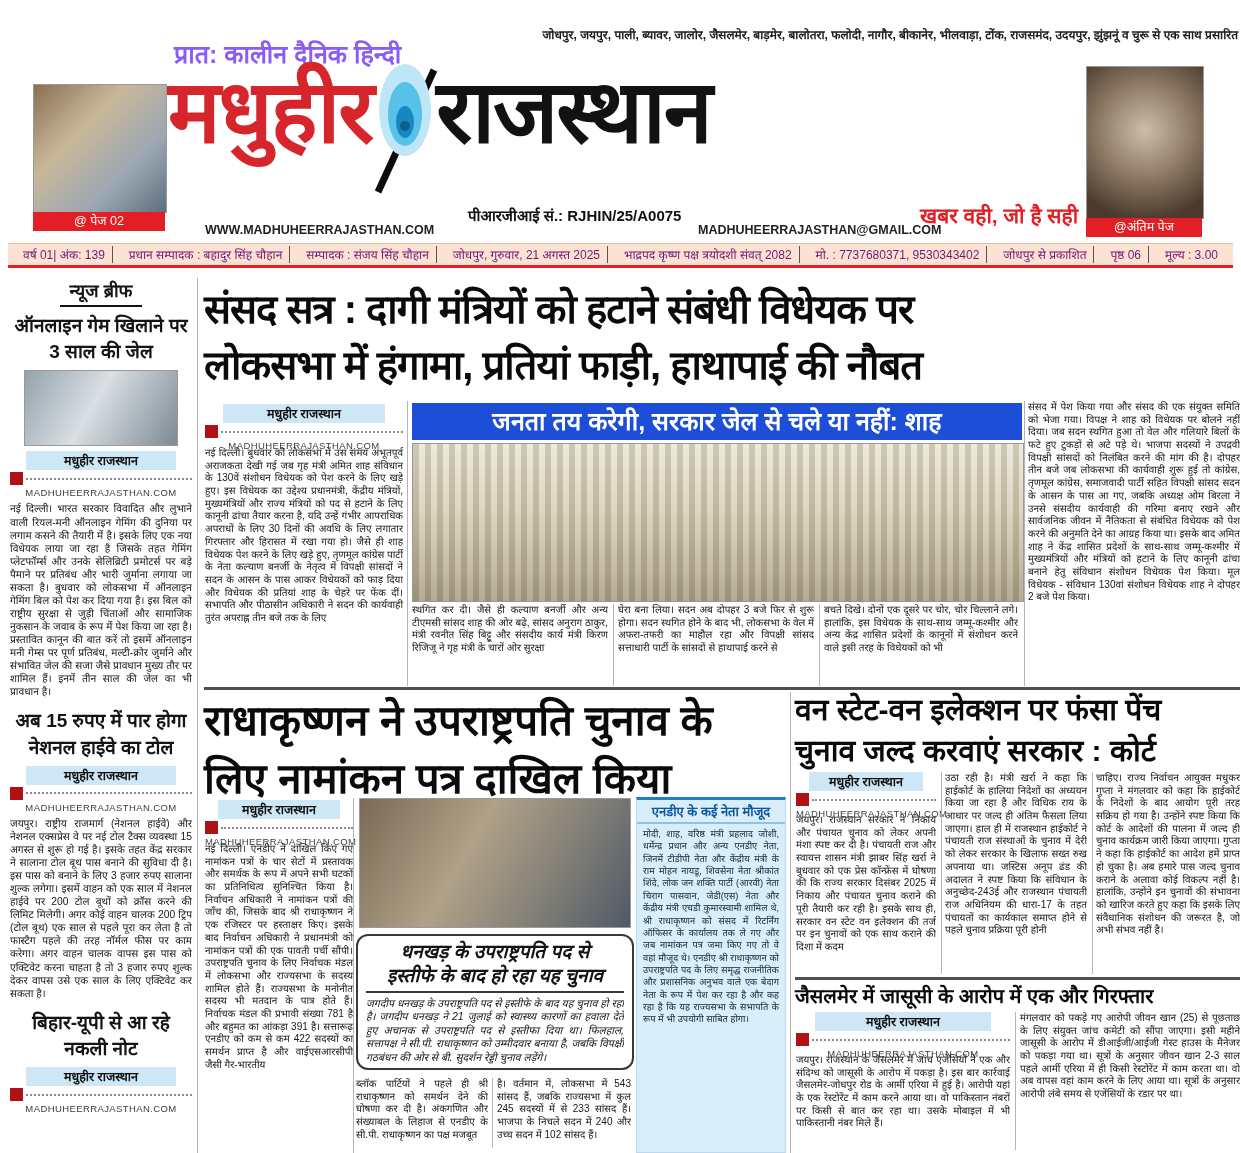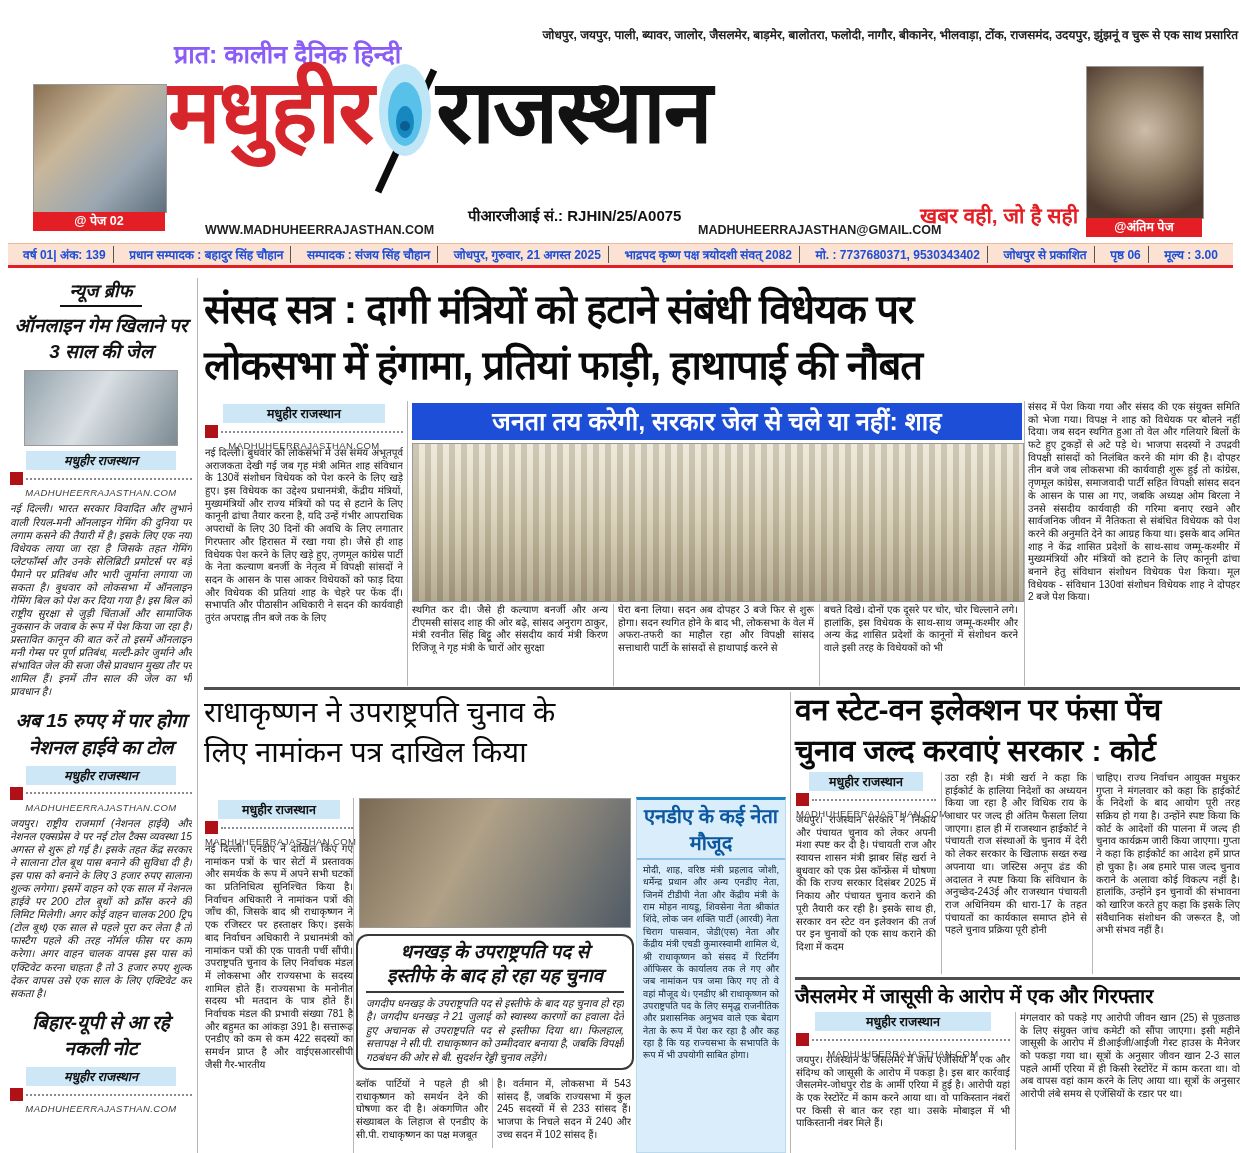--- a/index.html
+++ b/index.html
@@ -11,45 +11,45 @@
   .tagline{left:174px;top:36px;font-size:25px;font-weight:bold;color:#8b5cf6;}
   .title-row{left:168px;top:48px;width:915px;display:flex;align-items:flex-start;}
   .t-red{font-size:88px;line-height:1.45;font-weight:bold;color:#d7262b;letter-spacing:-2px;}
   .t-black{font-size:88px;line-height:1.45;font-weight:bold;color:#121212;letter-spacing:-2px;}
   .feather{width:74px;height:150px;margin:4px -6px 0 -4px;flex:0 0 auto;}
   .hphoto{border:1px solid #999;}
   .photo-left{left:33px;top:84px;width:132px;height:127px;
       background:linear-gradient(135deg,#8a6f52 0%,#c9b79a 35%,#9aa7b2 70%,#5f6f7d 100%);}
   .photo-right{left:1086px;top:66px;width:116px;height:151px;
       background:radial-gradient(circle at 50% 42%,#cdbda9 0%,#8d7a63 45%,#4c3a2e 85%);}
-  .page-tag{background:#e31e24;color:#fff;font-size:12.5px;font-weight:bold;text-align:center;line-height:19px;}
+  .page-tag{background:#e31e24;color:#fff;font-size:12.5px;font-weight:normal;text-align:center;line-height:19px;}
   .tag-left{left:33px;top:212px;width:132px;height:19px;}
   .tag-right{left:1086px;top:218px;width:116px;height:19px;}
   .website{left:205px;top:223px;font-size:12.5px;font-weight:bold;color:#222;}
   .prgi{left:468px;top:205px;font-size:15px;font-weight:bold;color:#111;}
   .email{left:698px;top:223px;font-size:12.5px;font-weight:bold;color:#222;}
   .slogan{left:920px;top:201px;font-size:21px;font-weight:bold;color:#e31e24;}
   
   .infobar{left:8px;top:243px;width:1225px;height:25px;background:#fbe2d3;
       border-top:1px solid #e9b9a0;border-bottom:3px solid #e31e24;
       display:flex;align-items:center;justify-content:space-between;padding:0 8px;box-sizing:border-box;}
-  .infobar span{font-size:12px;font-weight:bold;color:#1d4ed8;padding:0 7px;border-right:1px solid #555;white-space:nowrap;}
+  .infobar span{font-size:12px;font-weight:normal;color:#701a75;padding:0 7px;border-right:1px solid #555;white-space:nowrap;}
   .infobar span:last-child{border-right:none;}
   
   .byline{text-align:center;}
   .byline-strip{background:#cde7f6;display:block;margin:0 auto;width:82%;font-size:12.5px;font-weight:bold;color:#111;padding:1px 0;}
   .byline-dots{display:flex;align-items:center;margin-top:2px;}
   .byline-sq{width:13px;height:13px;background:#b01116;flex:0 0 auto;}
   .byline-line{flex:1;border-top:2px dotted #8a8a8a;margin-left:3px;}
   .byline-site{font-size:9.5px;color:#3c3c3c;letter-spacing:.4px;margin-top:2px;}
   .body-txt{font-size:10px;line-height:1.27;text-align:justify;color:#161616;overflow:hidden;}
   .vline{background:#b5b5b5;width:1px;}
   .hdiv{background:#4f4f4f;height:3px;}
   
-  .sidebar{left:10px;top:278px;width:182px;font-style:italic;}
+  .sidebar{left:10px;top:278px;width:182px;}
   .nb-header{text-align:center;font-size:18px;font-weight:bold;}
   .nb-header span{display:inline-block;border-bottom:2.5px solid #111;padding:0 10px 3px;}
   .nb-h1{font-size:19px;line-height:1.38;font-weight:bold;text-align:center;margin:6px 0 5px;}
   .brief-photo{width:152px;height:74px;margin:2px auto 5px;border:1px solid #999;
       background:linear-gradient(120deg,#93a2ab 0%,#d9dfe3 45%,#7c8a93 100%);}
   .sb-body{margin-top:4px;}
   .sb-b1{max-height:244px;}
   .sb-b2{max-height:203px;}
   
   .lead-h{left:204px;top:281px;width:1036px;font-size:40px;line-height:1.4;font-weight:bold;color:#0a0a0a;letter-spacing:-1px;}
@@ -59,33 +59,33 @@
   .lead-photo{left:412px;top:443px;width:610px;height:157px;border:1px solid #999;
       background:linear-gradient(180deg,#ece6d6 0%,#d6cdb2 45%,#bbb094 80%,#a79c82 100%);}
   .lead-photo:after{content:"";position:absolute;inset:0;
       background:repeating-linear-gradient(90deg,rgba(120,110,90,.25) 0 6px,rgba(255,255,255,.15) 6px 12px);}
   .lead-c1{left:205px;top:447px;width:198px;height:238px;}
   .lead-cA{left:412px;top:604px;width:196px;height:82px;}
   .lead-cB{left:618px;top:604px;width:196px;height:82px;}
   .lead-cC{left:824px;top:604px;width:194px;height:82px;}
   .lead-c4{left:1028px;top:401px;width:212px;height:264px;}
   
-  .vp-h{left:204px;top:692px;width:580px;font-size:29px;line-height:1.38;font-weight:normal;color:#0a0a0a;}
+  .vp-h{left:204px;top:692px;width:580px;font-size:42px;line-height:1.38;font-weight:bold;color:#0a0a0a;}
   .vp-byline{left:205px;top:800px;width:148px;}
   .vp-c1{left:205px;top:843px;width:148px;height:308px;}
   .vp-photo{left:359px;top:798px;width:270px;height:128px;border:1px solid #999;
       background:linear-gradient(120deg,#7a6a55 0%,#b0a187 40%,#8a857a 65%,#4f5a66 100%);}
   .vp-box{left:356px;top:934px;width:258px;height:124px;border:2px solid #3a3a3a;border-radius:12px;padding:4px 8px;}
   .vp-box-title{font-size:19px;line-height:1.25;font-weight:bold;font-style:italic;text-align:center;
       border-bottom:2px solid #3a3a3a;padding-bottom:3px;}
   .vp-box-body{font-size:10.5px;line-height:1.3;font-style:italic;text-align:justify;margin-top:4px;overflow:hidden;max-height:72px;}
   .vp-miniA{left:356px;top:1078px;width:132px;height:70px;}
   .vp-miniB{left:497px;top:1078px;width:134px;height:70px;}
   .nda-box{left:636px;top:797px;width:150px;height:356px;background:#d9edfa;border:1px solid #bcd9ee;border-top:3px solid #1d7fc4;box-sizing:border-box;}
-  .nda-title{font-size:20px;font-weight:bold;color:#0b57a0;text-align:center;padding:2px 2px;border-bottom:2px solid #8fc3e6;}
+  .nda-title{font-size:13px;font-weight:bold;color:#0b57a0;text-align:center;padding:2px 2px;border-bottom:2px solid #8fc3e6;}
   .nda-body{font-size:9.3px;line-height:1.33;text-align:justify;padding:4px 6px;color:#11263a;overflow:hidden;max-height:318px;}
   
   .el-h{left:795px;top:690px;width:446px;font-size:30px;line-height:1.35;font-weight:bold;color:#0a0a0a;}
   .el-byline{left:796px;top:772px;width:140px;}
   .el-c1{left:796px;top:814px;width:140px;height:160px;}
   .el-c2{left:945px;top:772px;width:142px;height:202px;}
   .el-c3{left:1096px;top:772px;width:144px;height:202px;}
   
   .spy-h{left:795px;top:982px;width:446px;font-size:20px;font-weight:bold;color:#0a0a0a;}
   .spy-byline{left:796px;top:1012px;width:214px;}

